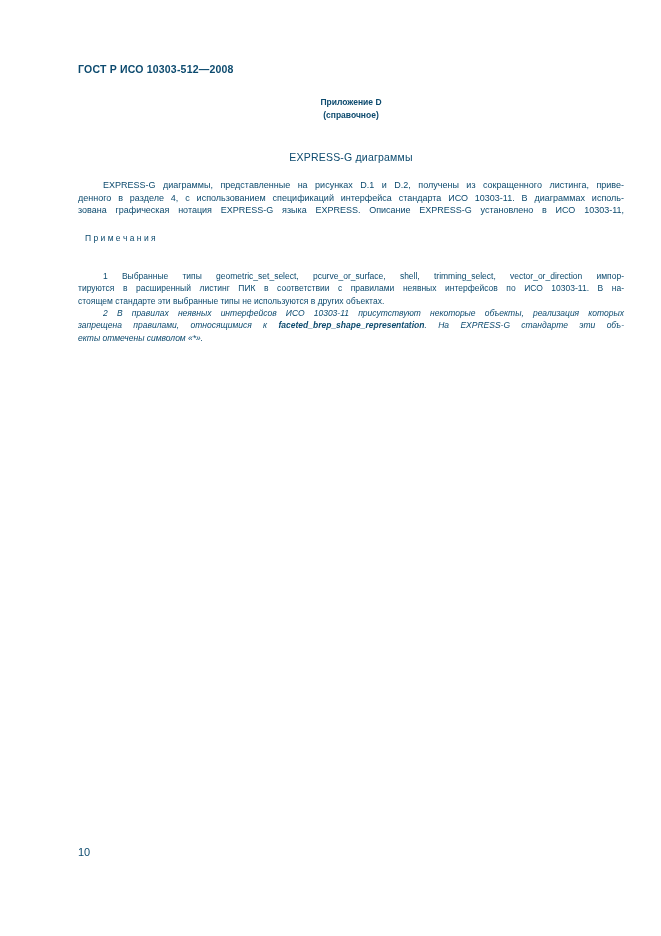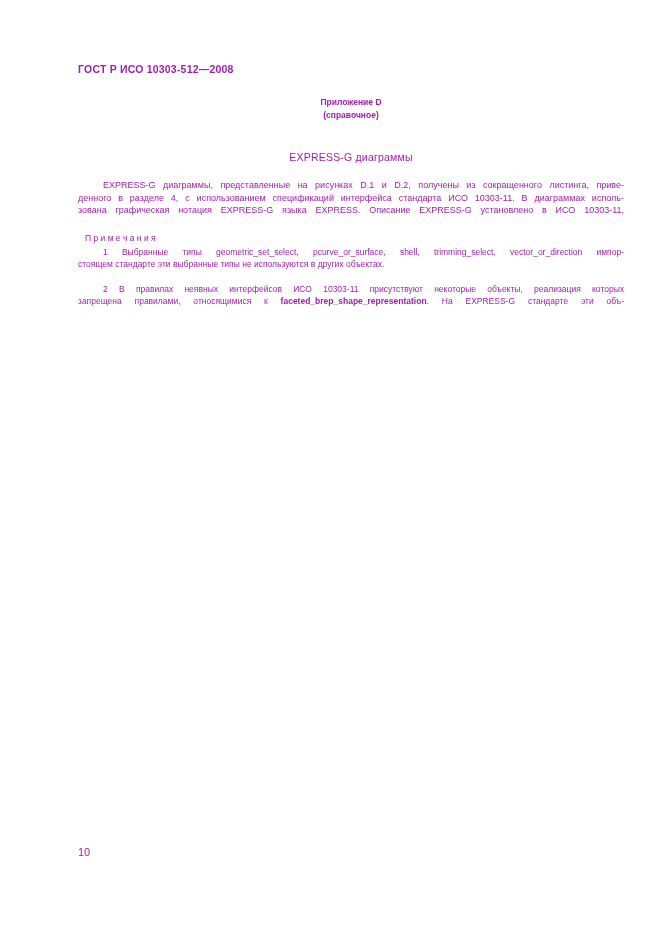--- a/index.html
+++ b/index.html
@@ -5,21 +5,21 @@
   html, body {
     margin: 0;
     padding: 0;
     background: #ffffff;
   }
   .page {
     position: relative;
     width: 661px;
     height: 936px;
     background: #ffffff;
-    color: #a21caf;
+    color: #0c4a6e;
     font-family: "Liberation Sans", "DejaVu Sans", sans-serif;
     overflow: hidden;
   }
   .doc-header {
     position: absolute;
     left: 78px;
     top: 63px;
     font-size: 10.5px;
     font-weight: bold;
     letter-spacing: 0.2px;
@@ -61,23 +61,24 @@
     font-size: 8.5px;
     text-indent: 25px;
     white-space: nowrap;
   }
   .note {
     position: absolute;
     left: 78px;
     width: 546px;
     font-size: 8.5px;
     line-height: 12.3px;
+    margin-top: 24px;
   }
   .note-1 { top: 246px; }
-  .note-2 { top: 283px; }
+  .note-2 { top: 283px; font-style: italic; }
   .note-3 { top: 320px; }
   .pline {
     white-space: nowrap;
     text-align: justify;
     text-align-last: justify;
   }
   .pline.last {
     text-align: left;
     text-align-last: left;
   }
@@ -111,24 +112,26 @@
   <div class="intro">
     <div class="pline indent">EXPRESS-G диаграммы, представленные на рисунках D.1 и D.2, получены из сокращенного листинга, приве-</div>
     <div class="pline">денного в разделе 4, с использованием спецификаций интерфейса стандарта ИСО 10303-11. В диаграммах исполь-</div>
     <div class="pline">зована графическая нотация EXPRESS-G языка EXPRESS. Описание EXPRESS-G установлено в ИСО 10303-11,</div>
   </div>
 
   <div class="notes-heading">П р и м е ч а н и я</div>
 
   <div class="note note-1">
     <div class="pline indent">1 Выбранные типы geometric_set_select, pcurve_or_surface, shell, trimming_select, vector_or_direction импор-</div>
+    <div class="pline">тируются в расширенный листинг ПИК в соответствии с правилами неявных интерфейсов по ИСО 10303-11. В на-</div>
     <div class="pline last">стоящем стандарте эти выбранные типы не используются в других объектах.</div>
   </div>
 
   <div class="note note-2">
     <div class="pline indent">2 В правилах неявных интерфейсов ИСО 10303-11 присутствуют некоторые объекты, реализация которых</div>
     <div class="pline"><span>запрещена правилами, относящимися к </span><span class="bold-term">faceted_brep_shape_representation</span><span>. На EXPRESS-G стандарте эти объ-</span></div>
+    <div class="pline last">екты отмечены символом «*».</div>
   </div>
 
 
   <div class="page-number">10</div>
 
 </div>
 
 </body></html>

